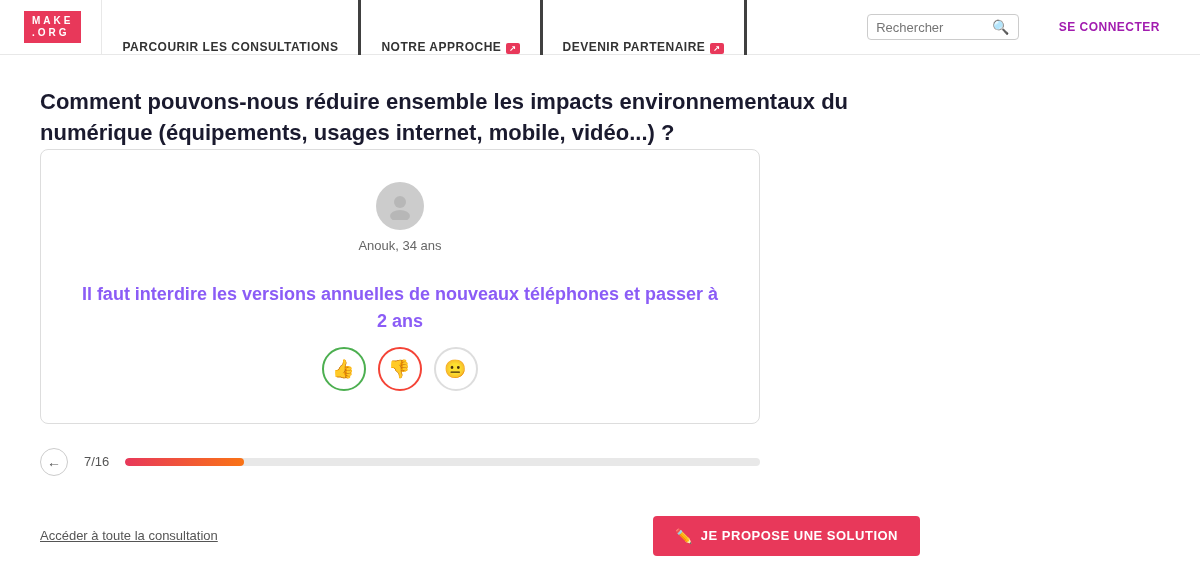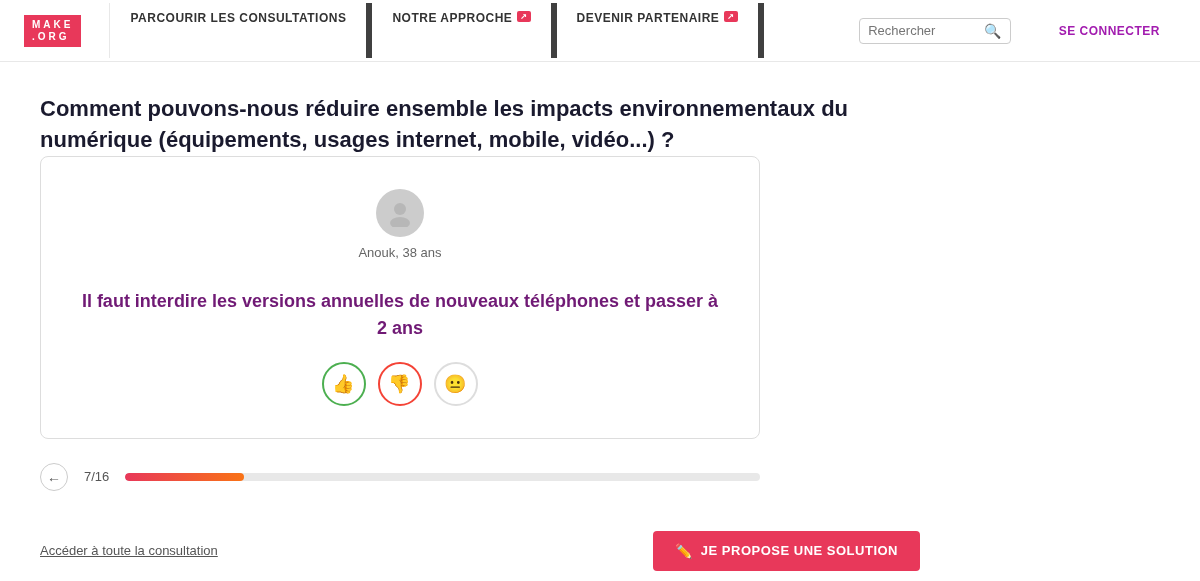--- a/index.html
+++ b/index.html
@@ -2,24 +2,24 @@
 <html><head>
   <meta charset="utf-8">
   <style>
     * { box-sizing: border-box; margin: 0; padding: 0; }
     body { font-family: 'Arial', sans-serif; background: #fff; color: #333; font-size: 14px; }
 
     
     nav {
       display: flex;
       align-items: center;
-      height: 62px;
+      height: 55px;
       border-bottom: 1px solid #e8e8e8;
       padding: 0 24px;
-      gap: 8px;
+      gap: 0;
     }
     .nav-logo {
       margin-right: 20px;
       display: flex;
       align-items: center;
     }
     .logo-box {
       background: #e8385a;
       color: #fff;
       font-weight: 900;
@@ -29,31 +29,31 @@
       line-height: 1.2;
     }
     .logo-box span { display: block; font-size: 10px; letter-spacing: 3px; }
     .nav-links {
       display: flex;
       align-items: center;
       gap: 0;
       flex: 1;
     }
     .nav-link {
-      padding: 8px 20px;
+      padding: 1px 20px;
       height: 55px;
       display: flex;
-      align-items: flex-start;
+      align-items: flex-end;
       font-size: 12px;
       font-weight: 700;
       text-transform: uppercase;
       letter-spacing: 0.5px;
       color: #333;
       cursor: pointer;
-      border-right: 6px solid #404040;
+      border-right: 3px solid #404040;
       white-space: nowrap;
     }
     .nav-link:first-child { border-left: 1px solid #e8e8e8; }
     .nav-link .ext-icon {
       display: inline-block;
       background: #e8385a;
       color: white;
       font-size: 8px;
       padding: 1px 3px;
       margin-left: 5px;
@@ -123,23 +123,23 @@
     }
     .avatar svg { opacity: 0.6; }
     .user-name {
       font-size: 13px;
       color: #666;
       margin-bottom: 28px;
     }
     .proposal-text {
       font-size: 18px;
       font-weight: 600;
-      color: #701a75;
+      color: #8b5cf6;
       text-align: center;
-      margin-bottom: 20px;
+      margin-bottom: 12px;
       line-height: 1.5;
     }
     .vote-buttons {
       display: flex;
       gap: 12px;
       align-items: center;
     }
     .vote-btn {
       width: 44px;
       height: 44px;
@@ -263,21 +263,21 @@
 <div class="main-content">
   <h1 class="page-question">Comment pouvons-nous réduire ensemble les impacts environnementaux du numérique (équipements, usages internet, mobile, vidéo...) ?</h1>
 
   <div class="card">
     <div class="avatar">
       <svg width="28" height="28" viewBox="0 0 28 28" fill="none" xmlns="http://www.w3.org/2000/svg">
         <circle cx="14" cy="10" r="6" fill="#aaa"></circle>
         <ellipse cx="14" cy="24" rx="10" ry="6" fill="#aaa"></ellipse>
       </svg>
     </div>
-    <div class="user-name">Anouk, 38 ans</div>
+    <div class="user-name">Anouk, 34 ans</div>
     <div class="proposal-text">Il faut interdire les versions annuelles de nouveaux téléphones et passer à 2 ans</div>
     <div class="vote-buttons">
       <button class="vote-btn agree" title="D'accord">
         <span>👍</span>
       </button>
       <button class="vote-btn disagree" title="Pas d'accord">
         <span>👎</span>
       </button>
       <button class="vote-btn" title="Neutre">
         <span>😐</span>

